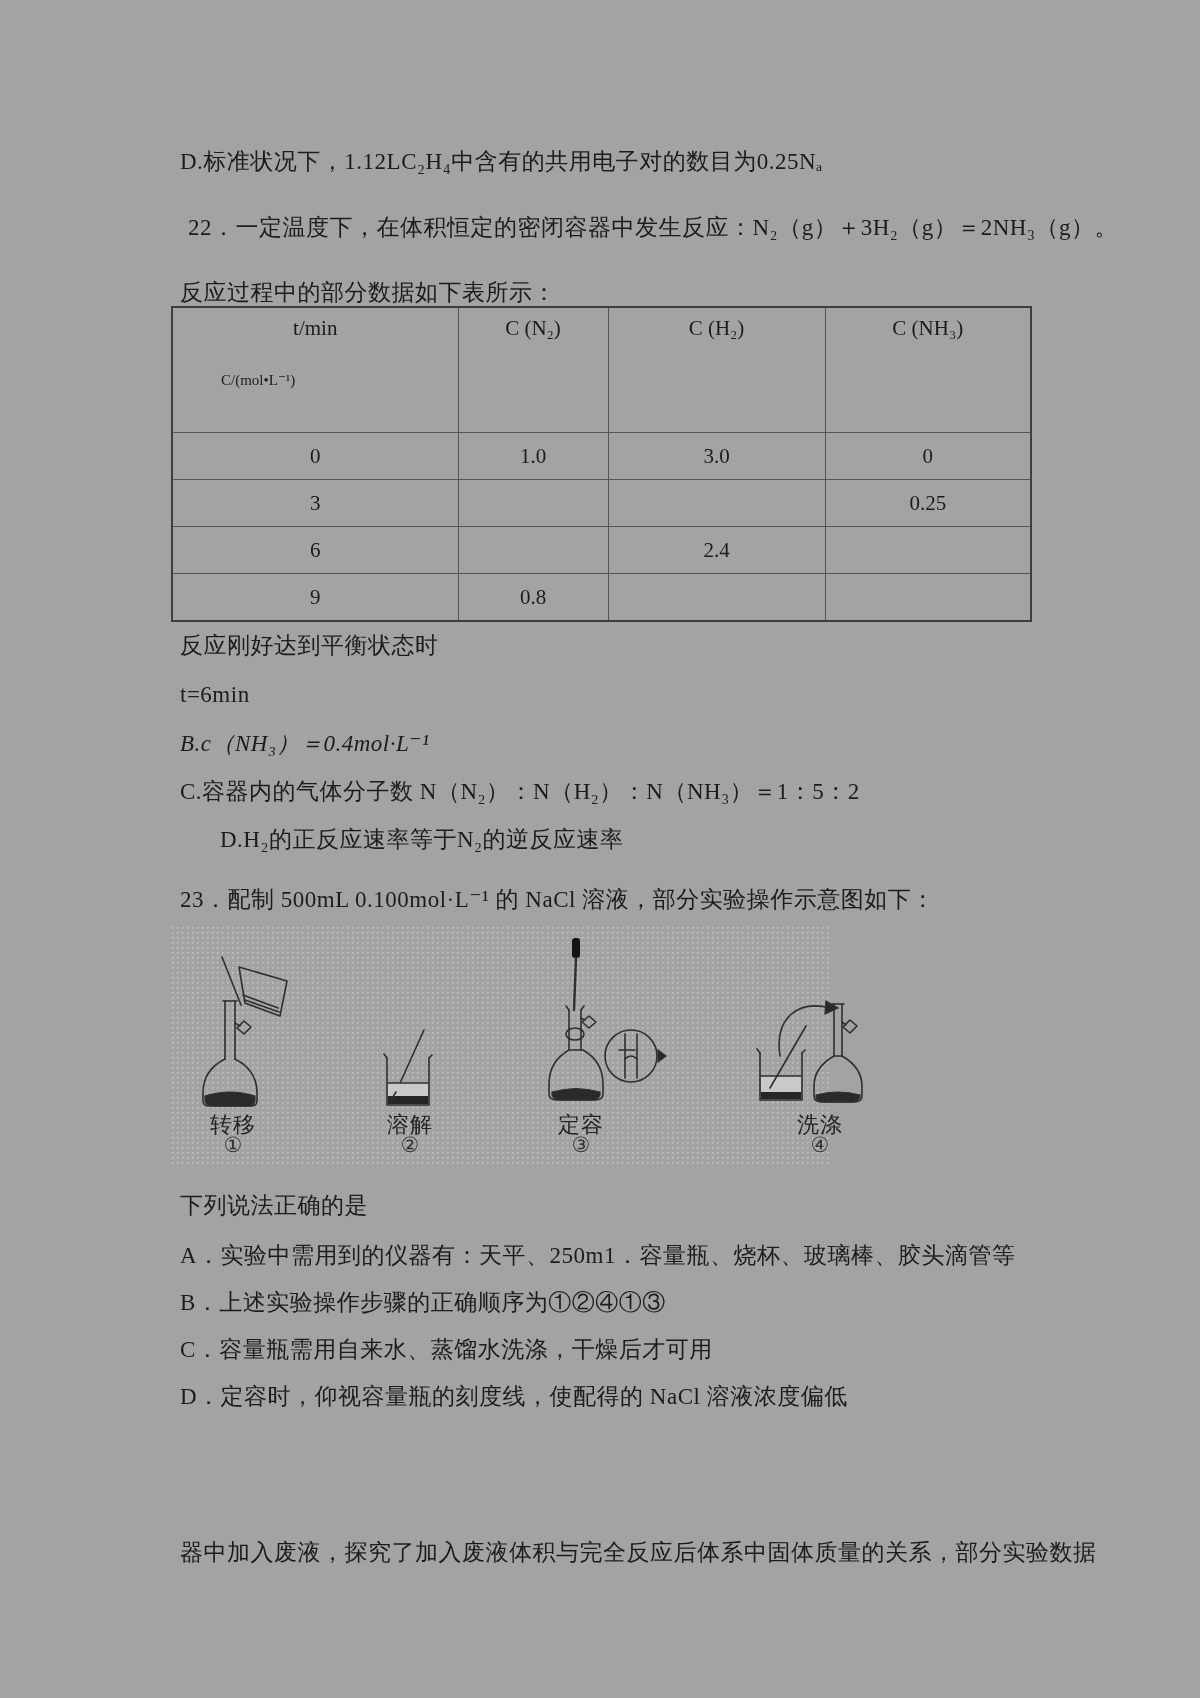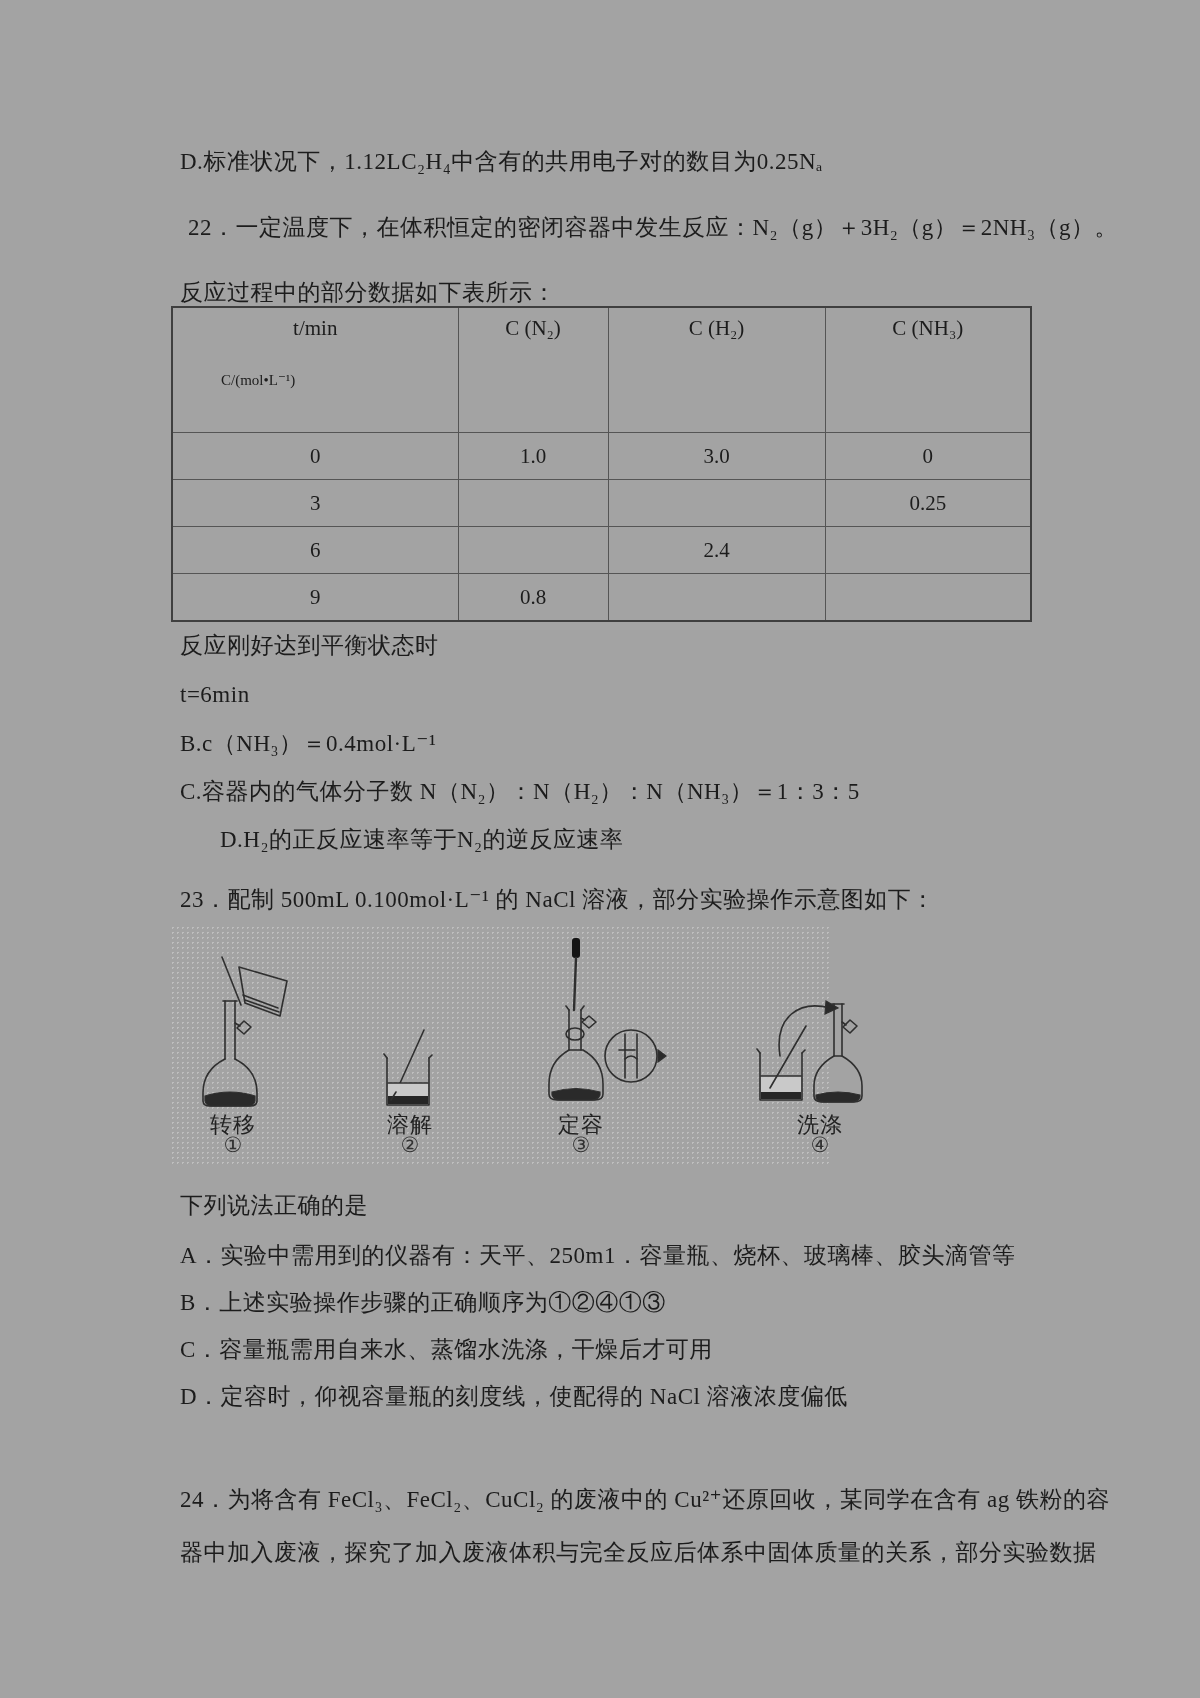--- a/index.html
+++ b/index.html
@@ -105,22 +105,22 @@
       <td>9</td>
       <td>0.8</td>
       <td></td>
       <td></td>
     </tr>
   </tbody>
     </table>
 
   <div class="line" style="left:180px;top:630px;">反应刚好达到平衡状态时</div>
   <div class="line" style="left:180px;top:682px;">t=6min</div>
-  <div class="line" style="left:180px;top:728px;">B.c（NH₃）＝0.4mol·L⁻¹</div>
-  <div class="line" style="left:180px;top:776px;">C.容器内的气体分子数 N（N₂）：N（H₂）：N（NH₃）＝1：3：5</div>
+  <div class="line" style="left:180px;top:728px;font-style:italic;">B.c（NH₃）＝0.4mol·L⁻¹</div>
+  <div class="line" style="left:180px;top:776px;">C.容器内的气体分子数 N（N₂）：N（H₂）：N（NH₃）＝1：5：2</div>
   <div class="line" style="left:180px;top:824px;margin-left:40px;">D.H₂的正反应速率等于N₂的逆反应速率</div>
 
   <div class="line" style="left:180px;top:884px;">23．配制 500mL 0.100mol·L⁻¹ 的 NaCl 溶液，部分实验操作示意图如下：</div>
 
   <div class="diagram-bg"></div>
 
   <div class="apparatus" style="left:195px;top:955px;">
     <svg width="100" height="155" viewBox="0 0 100 155">
       <line class="sk" x1="27" y1="2" x2="46" y2="50"></line>
       <path class="sk" d="M 44,12 L 92,26 L 85,61 L 50,48 Z"></path>
@@ -205,16 +205,15 @@
   <div class="app-num" style="left:536px;top:1133px;">③</div>
   <div class="app-label" style="left:775px;top:1110px;">洗涤</div>
   <div class="app-num" style="left:775px;top:1133px;">④</div>
 
   <div class="line" style="left:180px;top:1190px;">下列说法正确的是</div>
   <div class="line" style="left:180px;top:1240px;">A．实验中需用到的仪器有：天平、250m1．容量瓶、烧杯、玻璃棒、胶头滴管等</div>
   <div class="line" style="left:180px;top:1287px;">B．上述实验操作步骤的正确顺序为①②④①③</div>
   <div class="line" style="left:180px;top:1334px;">C．容量瓶需用自来水、蒸馏水洗涤，干燥后才可用</div>
   <div class="line" style="left:180px;top:1381px;">D．定容时，仰视容量瓶的刻度线，使配得的 NaCl 溶液浓度偏低</div>
 
-  <div class="line" style="left:180px;top:1484px;">24．为将含有 FeCl₃、FeCl₂、CuCl₂ 的废液中的 Cu²⁺还原回收，某同学在含有 ag 铁粉的容</div>
   <div class="line" style="left:180px;top:1537px;">器中加入废液，探究了加入废液体积与完全反应后体系中固体质量的关系，部分实验数据</div>
 
 </div>
 
 </body></html>

